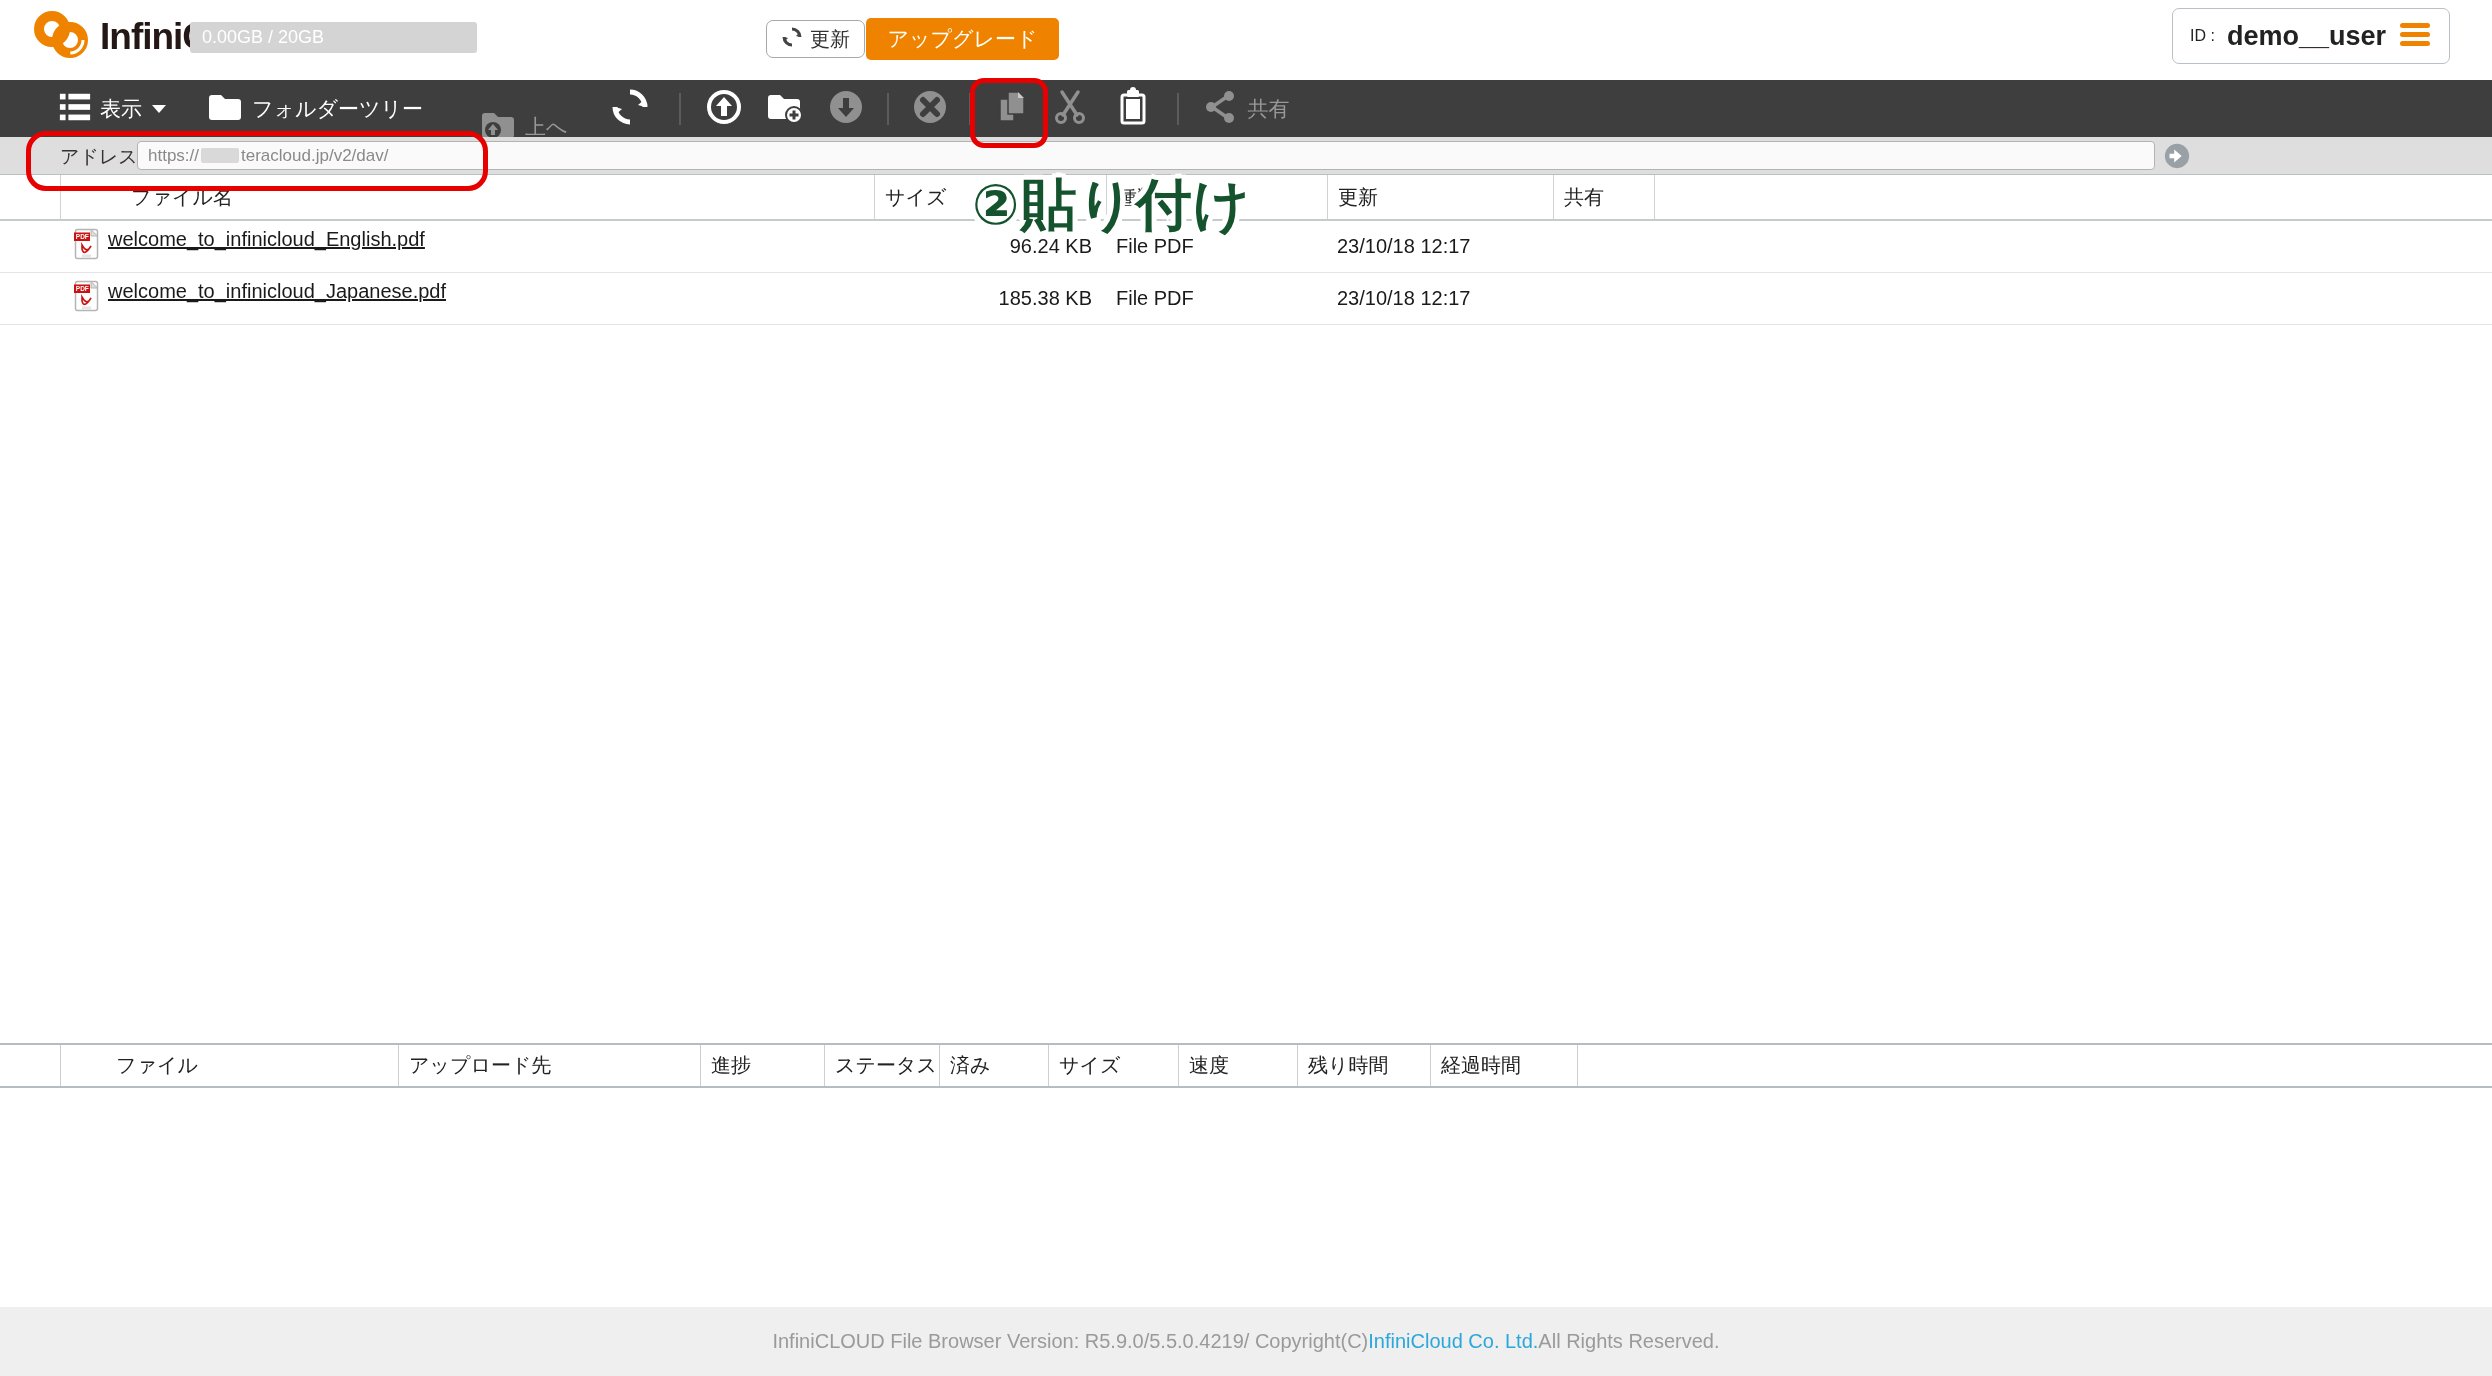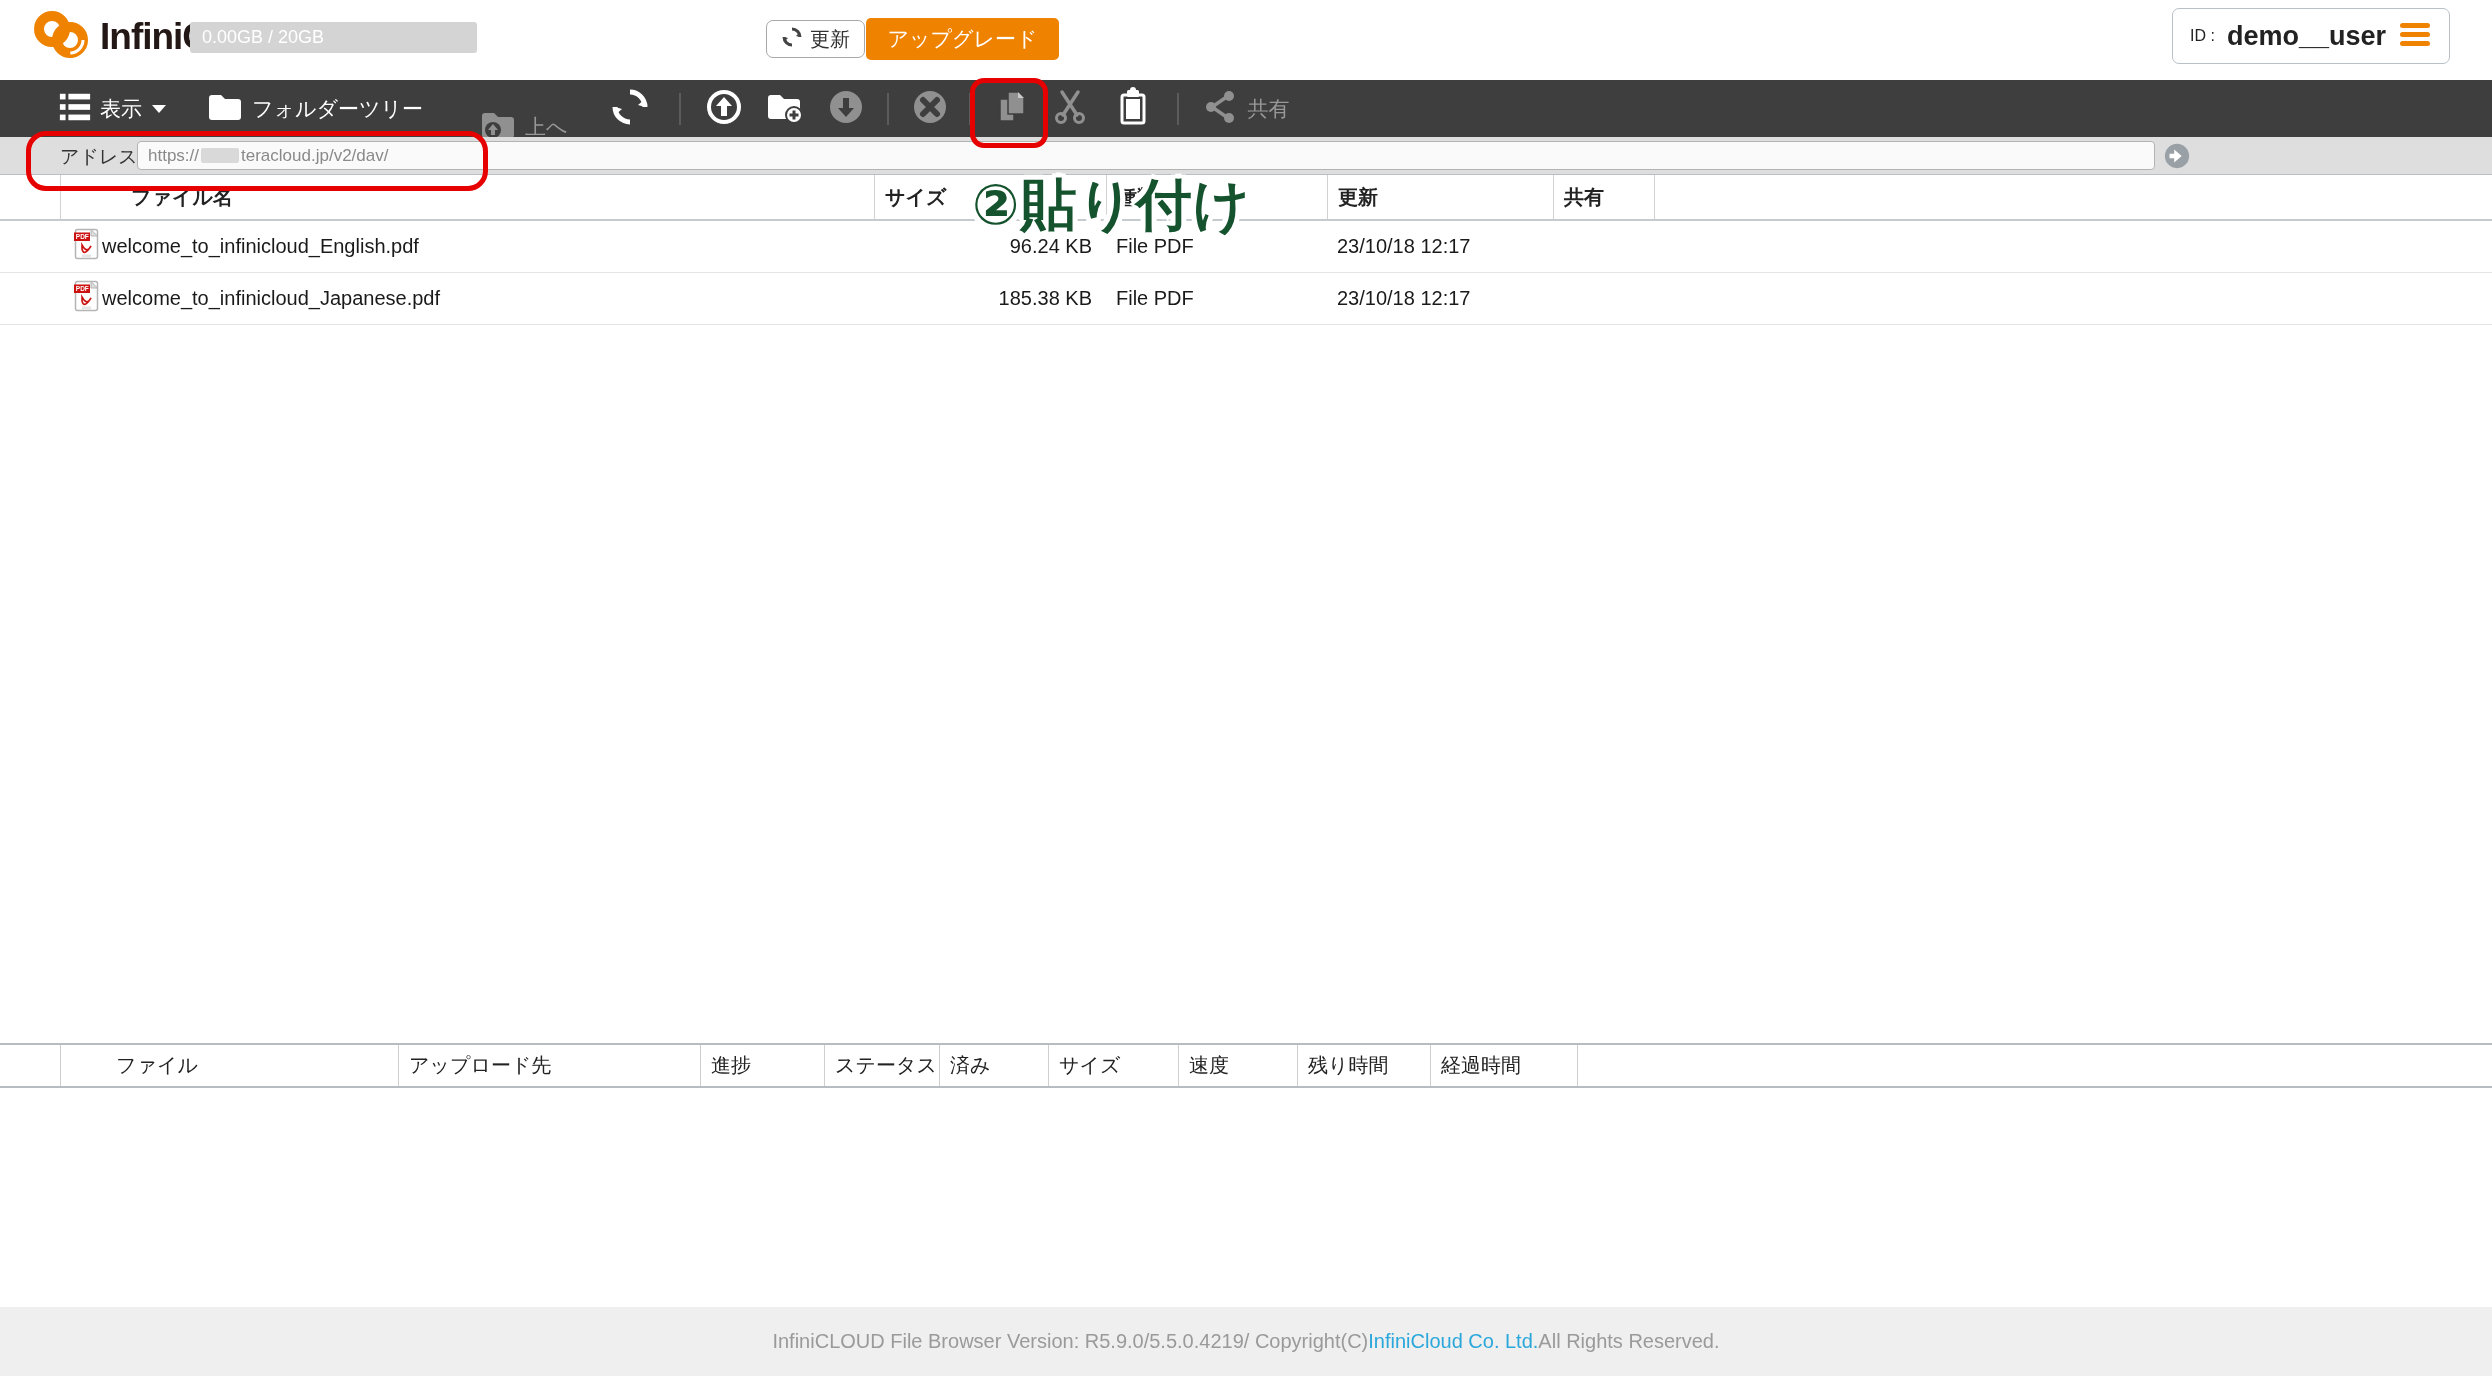--- a/index.html
+++ b/index.html
@@ -36,32 +36,32 @@
             border-bottom:1px solid #b9c0c4;box-sizing:border-box;}
   .addr-label{position:absolute;left:60px;top:7px;font-size:19px;color:#333;}
   .addr-input{position:absolute;left:137px;top:4px;width:2018px;height:29px;background:#fafafa;
             border:1px solid #b3b3b3;border-radius:4px;box-sizing:border-box;
             display:flex;align-items:center;padding-left:10px;font-size:17px;color:#8a8a8a;}
   .blur-chip{display:inline-block;width:38px;height:15px;background:#d9d9d9;border-radius:2px;margin:0 2px;}
   .go-btn{position:absolute;left:2163px;top:5px;width:28px;height:28px;}
 
   
   .ftable-head{position:absolute;left:0;top:175px;width:2492px;height:46px;background:#fff;
-            border-bottom:2px solid #c5cacd;box-sizing:border-box;font-weight:bold;}
+            border-bottom:2px solid #c5cacd;box-sizing:border-box;}
   .fcols{position:absolute;left:0;top:0;height:44px;display:grid;
             grid-template-columns:60px 814px 232px 221px 226px 102px;}
   .fcols>div{display:flex;align-items:center;font-size:20px;color:#222;border-left:1px solid #d2d2d2;padding-left:10px;box-sizing:border-box;}
   .fcols>div:first-child{border-left:none;}
   .fcols>div:last-child{border-right:1px solid #d2d2d2;}
   .fcols .cname{padding-left:70px;}
   .frow{position:absolute;left:0;width:2492px;height:52px;background:#fff;border-bottom:1px solid #e4e4e4;box-sizing:border-box;}
   .frow .grid{position:absolute;left:0;top:0;height:51px;display:grid;
             grid-template-columns:60px 814px 232px 221px 226px 102px;align-items:center;}
   .fcell{font-size:20px;color:#1a1a1a;padding-left:10px;box-sizing:border-box;}
-  .fcell.name{display:flex;align-items:center;gap:1px;padding-left:14px;}
+  .fcell.name{display:flex;gap:7px;padding-left:14px;text-decoration:underline;}
   .fcell.size{text-align:right;padding-right:14px;}
 
   
   .anno1{position:absolute;left:52px;top:330px;font-size:54px;font-weight:bold;color:#e60000;z-index:30;letter-spacing:2px;}
   .anno2{position:absolute;left:972px;top:168px;font-size:56px;font-weight:bold;color:#14532d;z-index:30;letter-spacing:1px;
          text-shadow:-4px -4px 0 #fff,4px -4px 0 #fff,-4px 4px 0 #fff,4px 4px 0 #fff,-5px 0 0 #fff,5px 0 0 #fff,0 -5px 0 #fff,0 5px 0 #fff;}
   .redbox{position:absolute;border:5px solid #e60000;background:transparent;z-index:25;pointer-events:none;}
   .redbox.addr{left:26px;top:131px;width:452px;height:50px;border-radius:20px;}
   .redbox.paste{left:970px;top:78px;width:68px;height:60px;border-radius:14px;}
 

